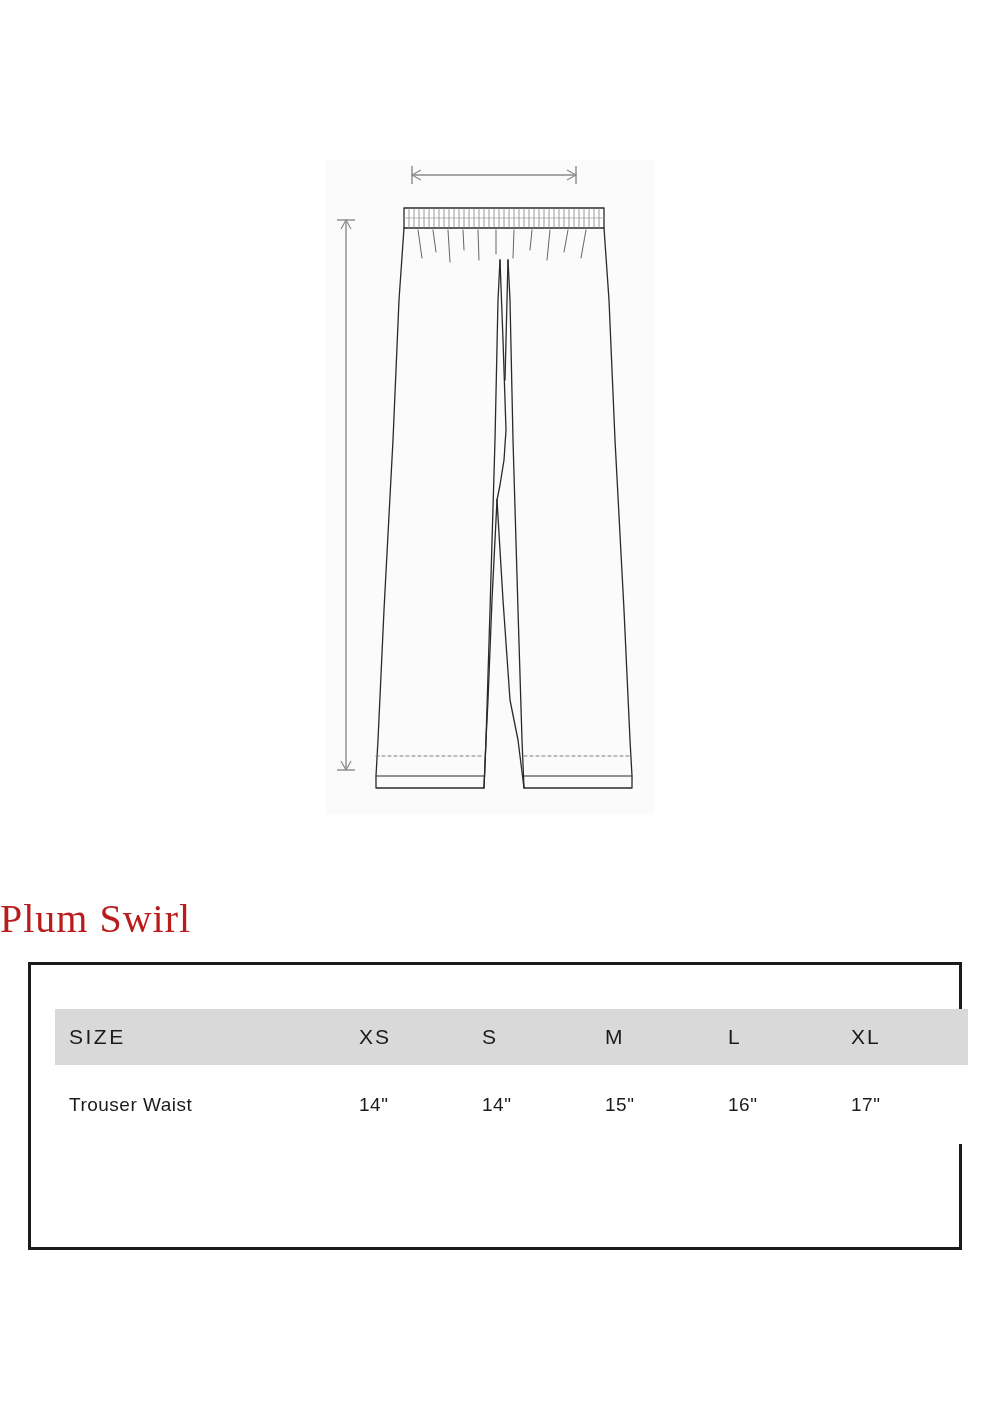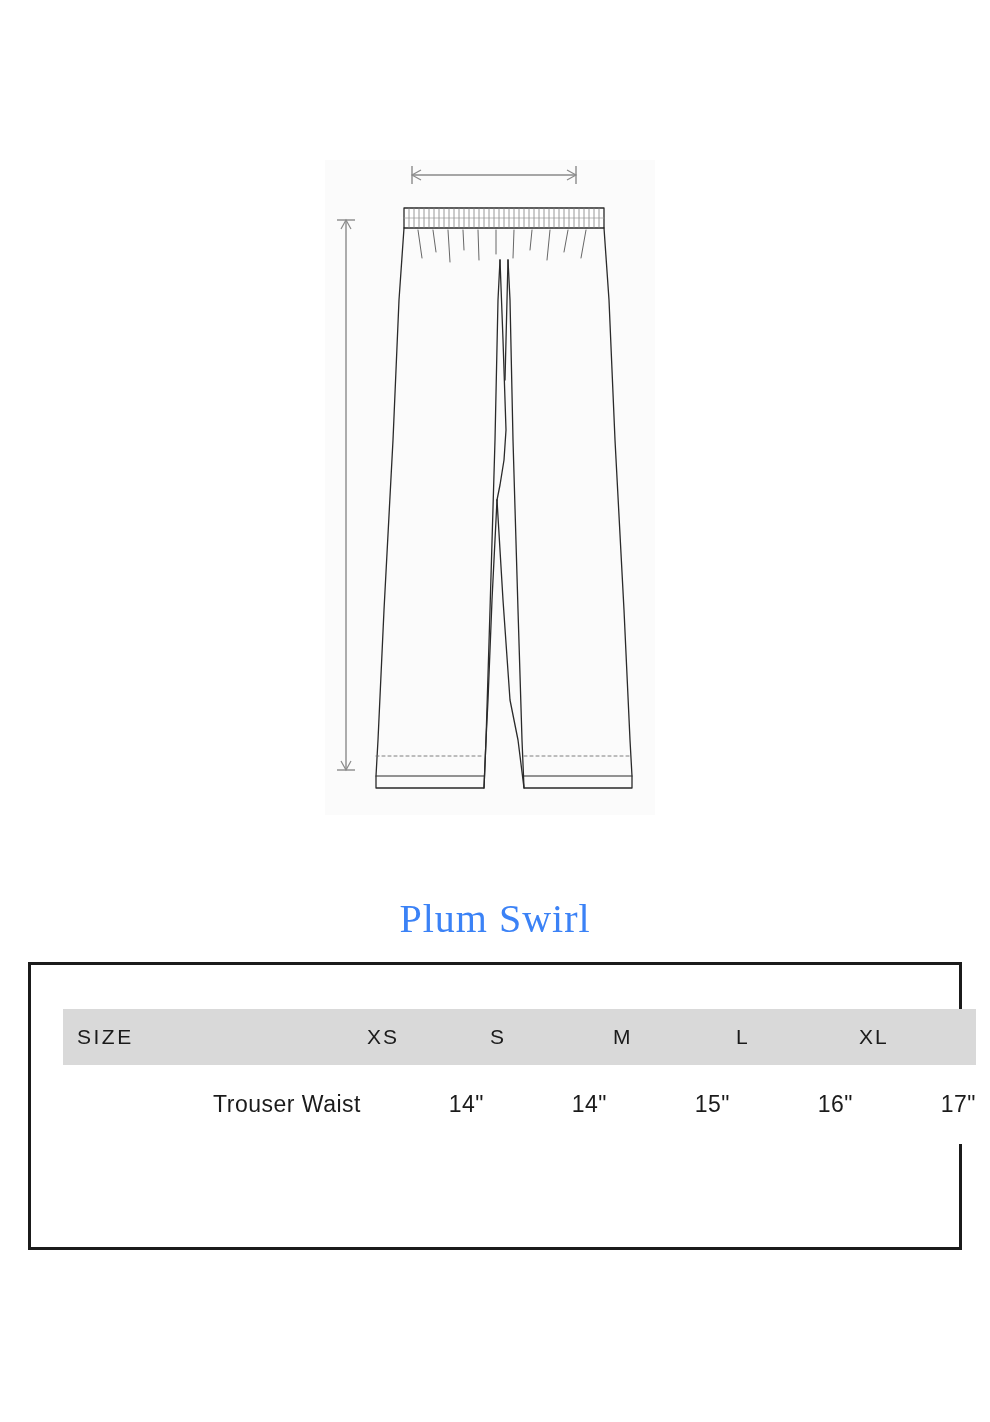--- a/index.html
+++ b/index.html
@@ -37,42 +37,41 @@
     left: 300px;
     top: 140px;
   }
 
   
   .product-title {
     position: absolute;
     left: 0;
     top: 895px;
     width: 990px;
-    text-align: center;
     font-family: "Liberation Serif", serif;
     font-size: 40px;
     letter-spacing: 1px;
-    color: #3b82f6;
+    color: #b91c1c;
     font-weight: 400;
   }
 
   
   .table-frame {
     position: absolute;
     left: 28px;
     top: 962px;
     width: 934px;
     height: 288px;
     border: 3px solid #1b1b1b;
     box-sizing: border-box;
     background: #ffffff;
   }
   table.size-table {
     position: absolute;
-    left: 32px;
+    left: 24px;
     top: 44px;
     width: 868px;
     border-collapse: collapse;
     table-layout: fixed;
   }
   table.size-table td, table.size-table th {
     padding: 0;
     margin: 0;
     text-align: left;
     font-weight: 400;
@@ -85,25 +84,24 @@
   }
   tr.hdr td {
     height: 56px;
     font-size: 21px;
     letter-spacing: 2.5px;
     color: #1b1b1b;
     vertical-align: middle;
   }
   tr.data td {
     height: 79px;
-    font-size: 23px;
+    font-size: 19px;
     letter-spacing: 0.5px;
     color: #1b1b1b;
     vertical-align: middle;
-    text-align: right;
   }
   td.label-cell {
     padding-left: 14px !important;
     width: 284px;
   }
   td.val-cell {
     width: 117px;
     padding-left: 6px !important;
   }
   tr.hdr td.val-cell {

